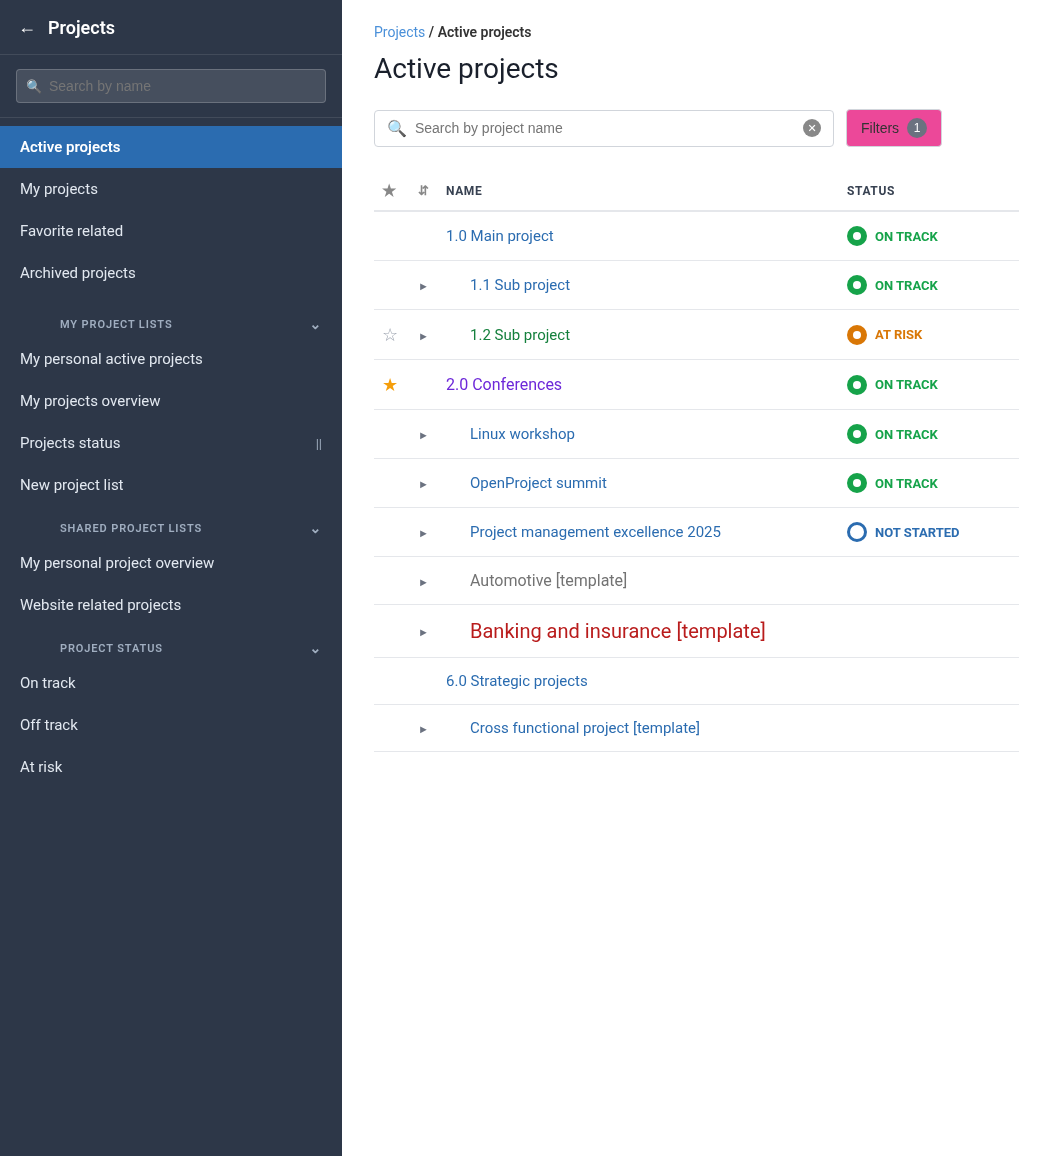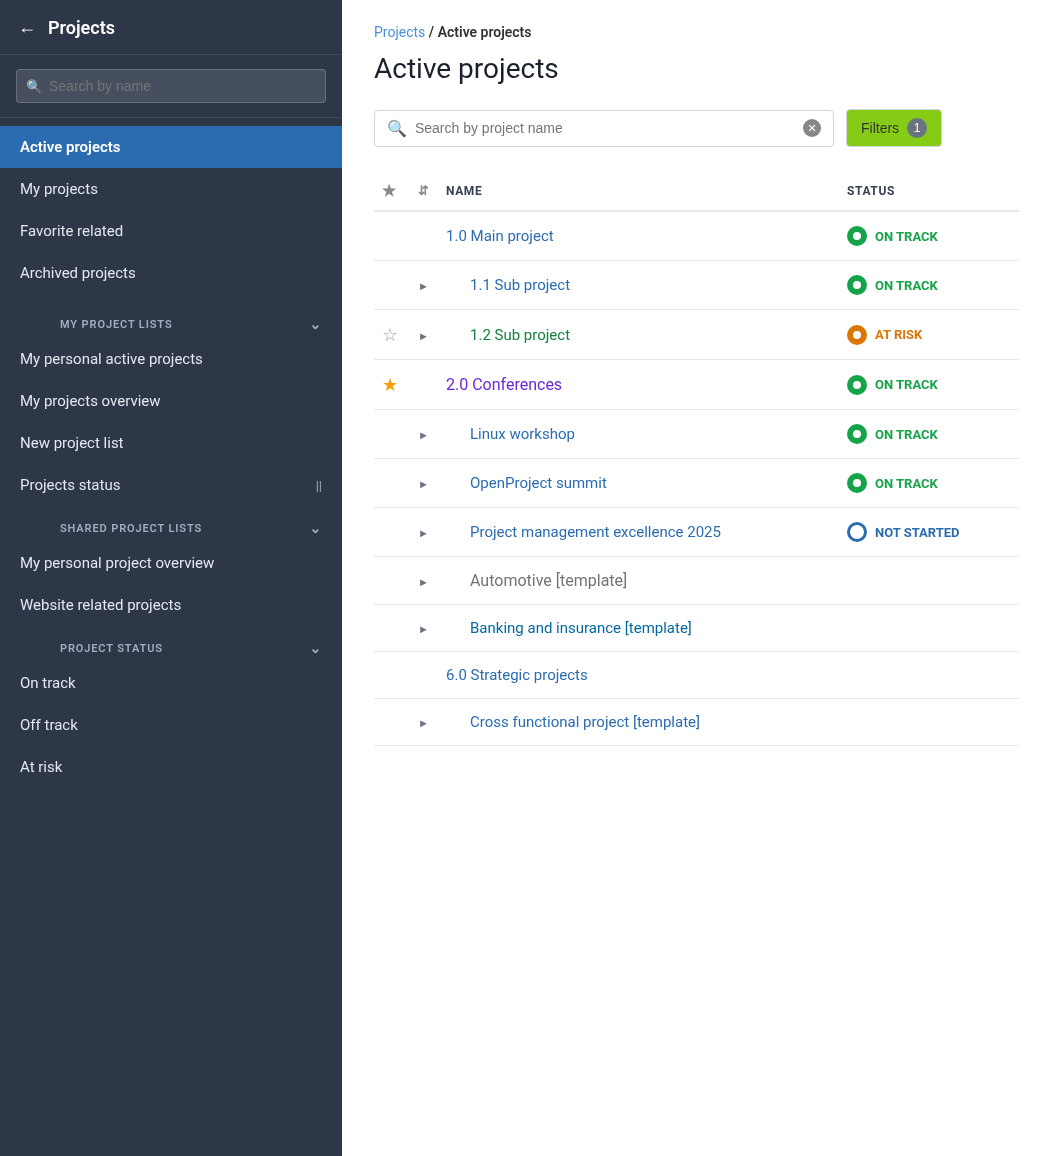--- a/index.html
+++ b/index.html
@@ -178,21 +178,21 @@
 
     .filters-btn {
       display: flex;
       align-items: center;
       gap: 8px;
       border: 1px solid #d1d5db;
       border-radius: 4px;
       padding: 8px 14px;
       font-size: 14px;
       cursor: pointer;
-      background: #84cc16;
+      background: #ec4899;
       color: #333;
     }
 
     .filters-badge {
       background: #6b7280;
       color: #fff;
       border-radius: 50%;
       width: 20px;
       height: 20px;
       display: flex;
@@ -308,25 +308,25 @@
       <span>MY PROJECT LISTS</span>
       <span class="chevron">⌄</span>
     </div>
     <div class="sidebar-nav-item">
       <span>My personal active projects</span>
     </div>
     <div class="sidebar-nav-item">
       <span>My projects overview</span>
     </div>
     <div class="sidebar-nav-item">
-      <span>New project list</span>
-    </div>
-    <div class="sidebar-nav-item">
       <span>Projects status</span>
       <span class="badge">||</span>
+    </div>
+    <div class="sidebar-nav-item">
+      <span>New project list</span>
     </div>
   </div>
 
   <div>
     <div class="sidebar-section-header">
       <span>SHARED PROJECT LISTS</span>
       <span class="chevron">⌄</span>
     </div>
     <div class="sidebar-nav-item">
       <span>My personal project overview</span>
@@ -467,21 +467,21 @@
         </tr>
         <tr>
           <td class="star-col"><span style="display:inline-block; width:18px;"></span></td>
           <td class="arrow-col"><span style="color:#6b7280; font-size:11px; cursor:pointer;">►</span></td>
           <td class="name-col"><a href="#" style="color:#737373; text-decoration:none; font-size:16px; padding-left:24px; display:inline-block;">Automotive [template]</a></td>
           <td class="status-col"></td>
         </tr>
         <tr>
           <td class="star-col"><span style="display:inline-block; width:18px;"></span></td>
           <td class="arrow-col"><span style="color:#6b7280; font-size:11px; cursor:pointer;">►</span></td>
-          <td class="name-col"><a href="#" style="color:#0369a1; text-decoration:none; font-size:15px; padding-left:24px; display:inline-block;">Banking and insurance [template]</a></td>
+          <td class="name-col"><a href="#" style="color:#b91c1c; text-decoration:none; font-size:20px; padding-left:24px; display:inline-block;">Banking and insurance [template]</a></td>
           <td class="status-col"></td>
         </tr>
         <tr>
           <td class="star-col"><span style="display:inline-block; width:18px;"></span></td>
           <td class="arrow-col"></td>
           <td class="name-col"><a href="#" style="color:#2b6cb0; text-decoration:none; font-size:15px; padding-left:0px; display:inline-block;">6.0 Strategic projects</a></td>
           <td class="status-col"></td>
         </tr>
         <tr>
           <td class="star-col"><span style="display:inline-block; width:18px;"></span></td>

